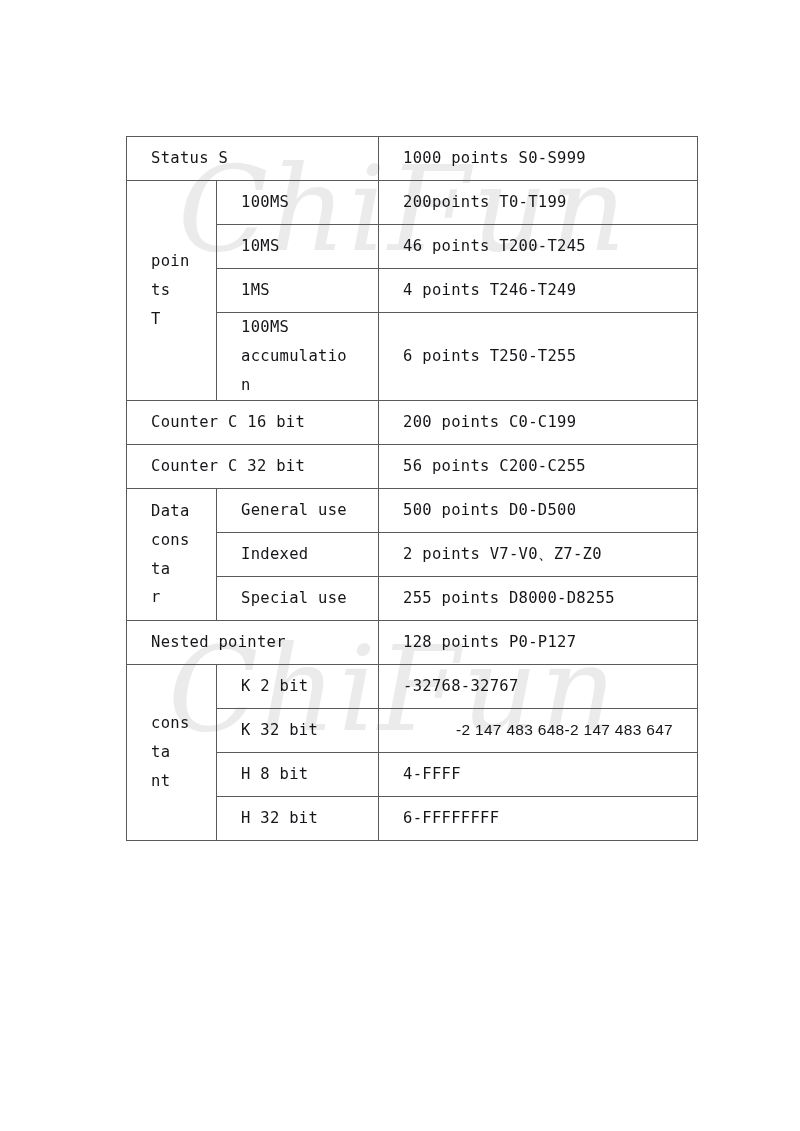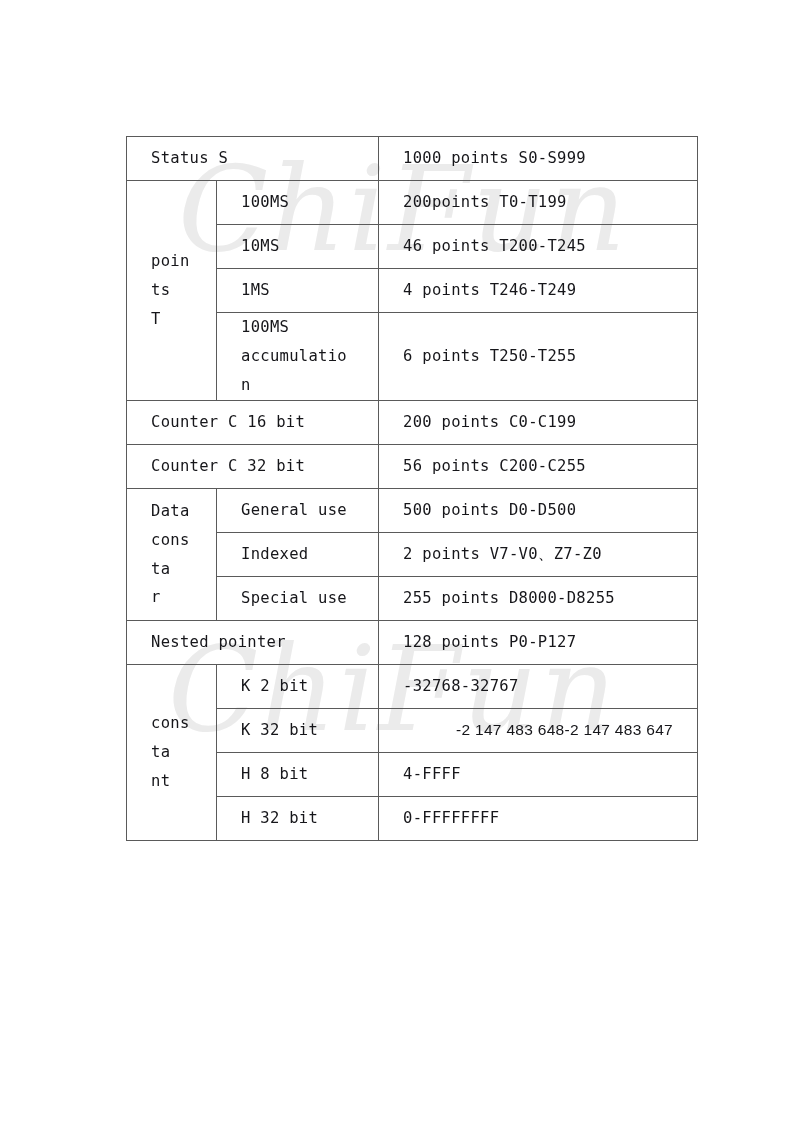--- a/index.html
+++ b/index.html
@@ -210,19 +210,19 @@
         <td class="serif-value">-2 147 483 648-2 147 483 647</td>
       </tr>
 
       <tr class="r-normal">
         <td>H 8 bit</td>
         <td>4-FFFF</td>
       </tr>
 
       <tr class="r-normal">
         <td>H 32 bit</td>
-        <td>0-FFFFFFFF</td>
+        <td>6-FFFFFFFF</td>
       </tr>
 
     </tbody>
   </table>
 
 </div>
 
 </body></html>

